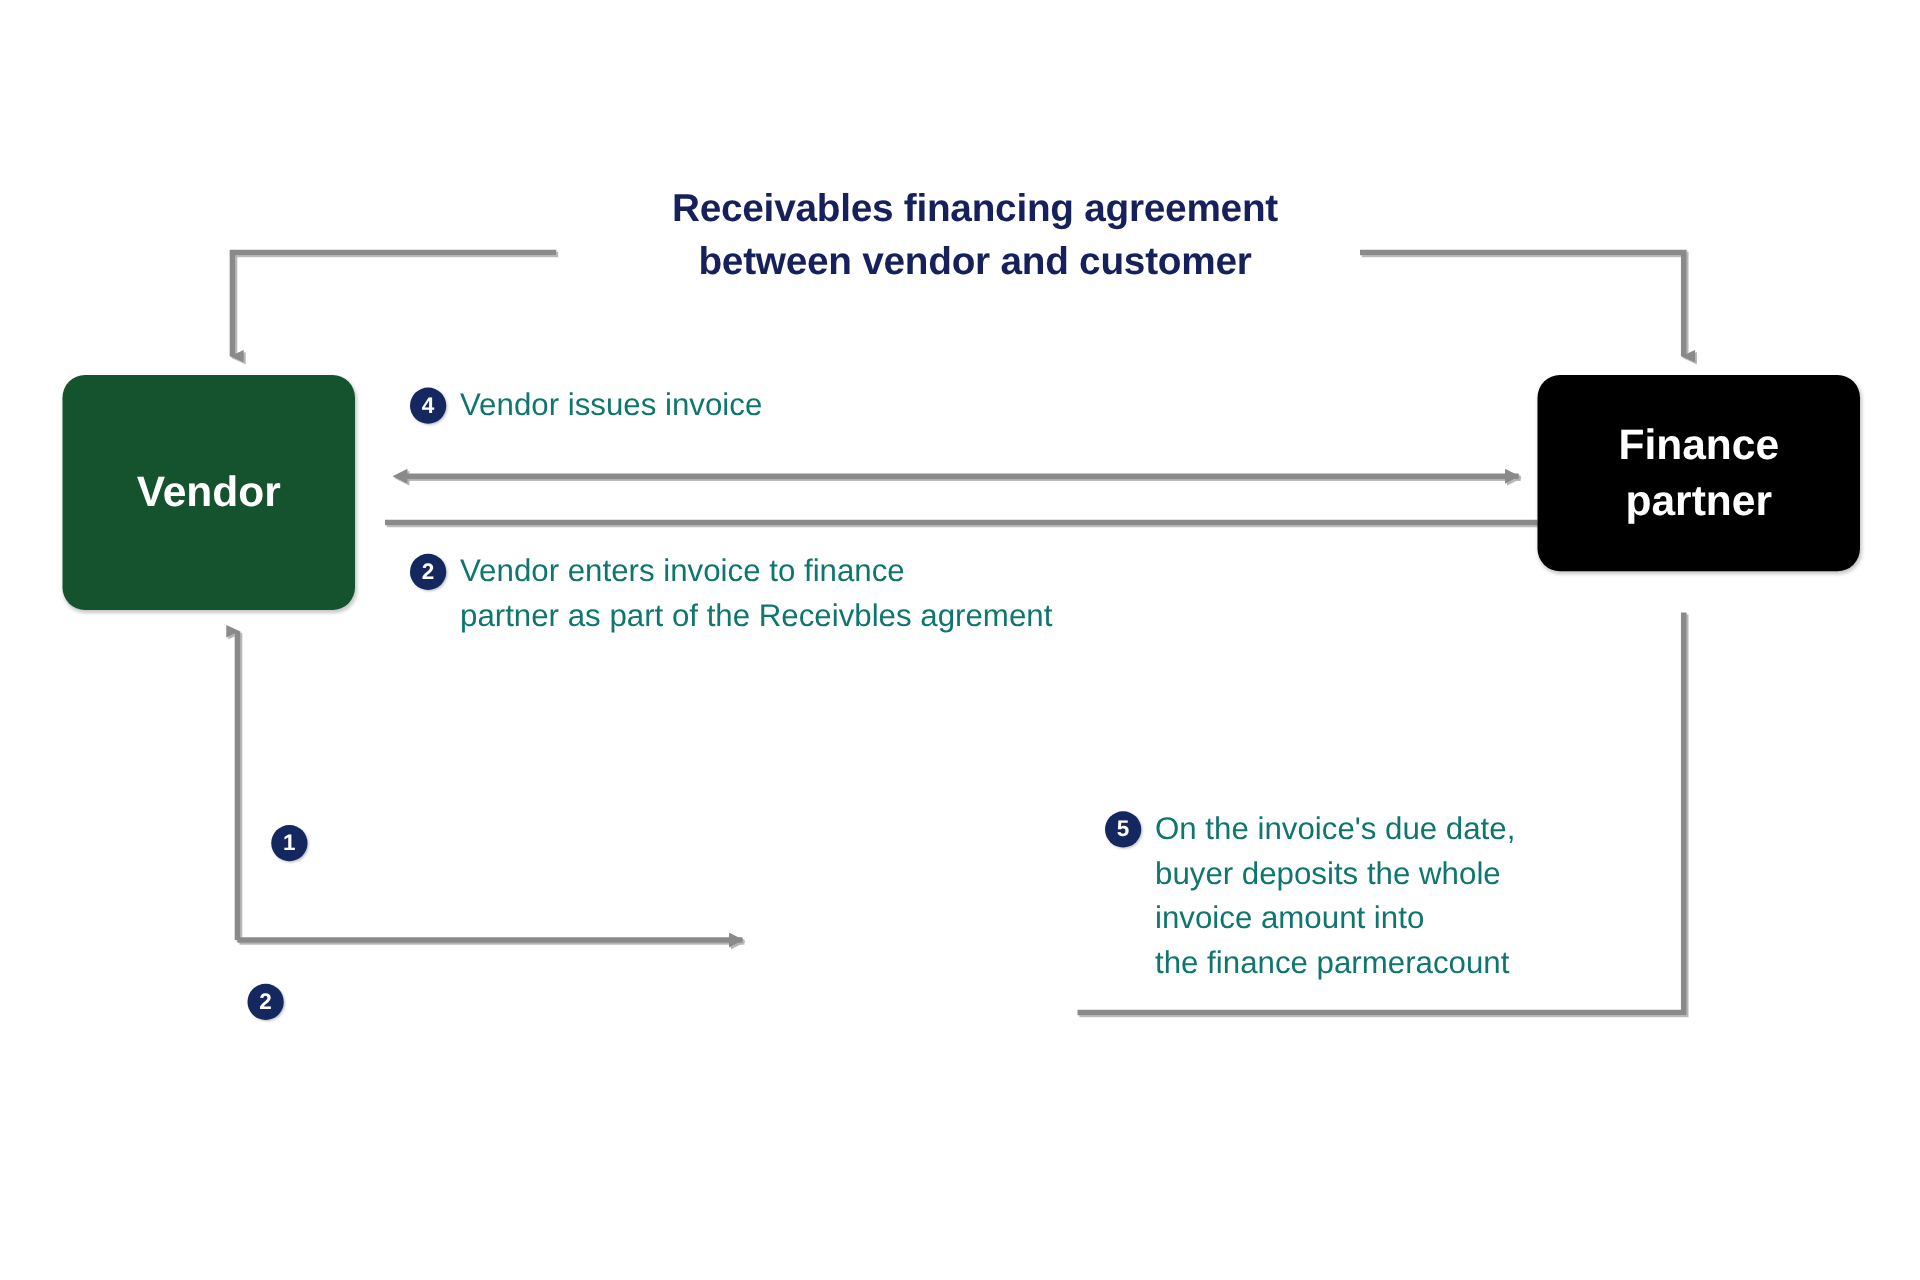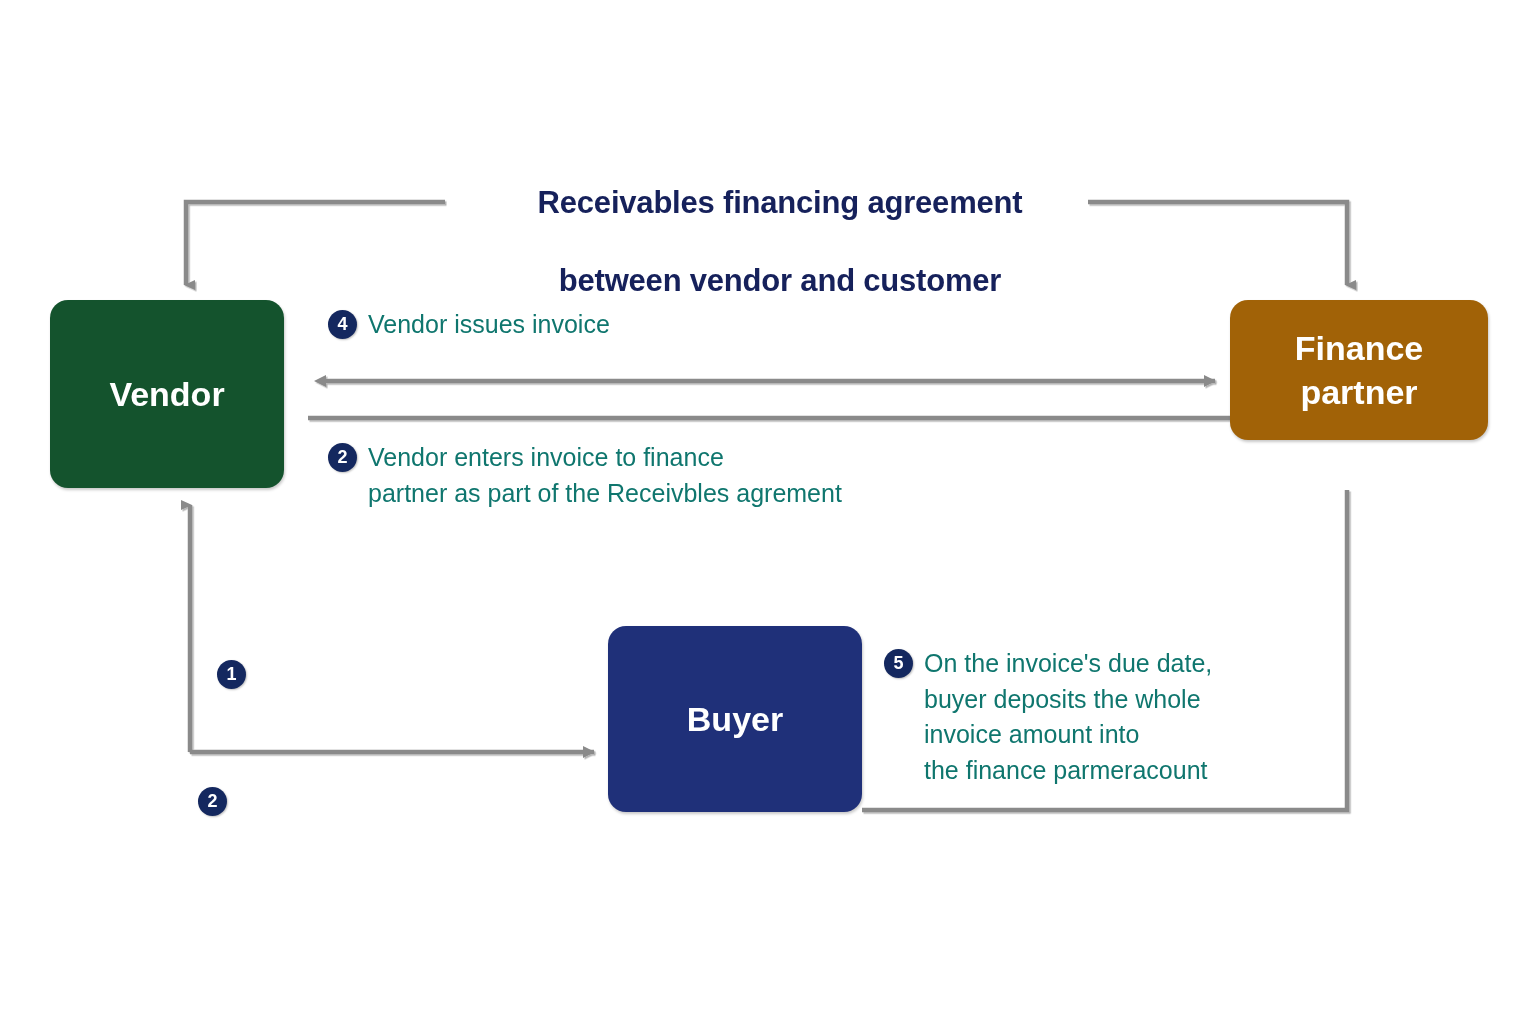--- a/index.html
+++ b/index.html
@@ -35,21 +35,21 @@
     left: 418px;
     top: 146px;
     width: 724px;
     text-align: center;
     color: #16215B;
     font-weight: bold;
     font-size: 31px;
     line-height: 1.37;
     letter-spacing: -0.2px;
   }
-  .diagram-title .ln { display: block; margin-top: 36px; }
+  .diagram-title .ln { display: block; }
 
   
   .node {
     position: absolute;
     border-radius: 18px;
     display: flex;
     align-items: center;
     justify-content: center;
     text-align: center;
     color: #ffffff;
@@ -63,22 +63,22 @@
     left: 50px;
     top: 300px;
     width: 234px;
     height: 188px;
     background: #14532d;
   }
   #node-finance {
     left: 1230px;
     top: 300px;
     width: 258px;
-    height: 140px;
-    background: #a16207;
+    height: 157px;
+    background: #000000;
   }
   #node-finance .node-label { white-space: pre-line; }
   #node-buyer {
     left: 608px;
     top: 626px;
     width: 254px;
     height: 186px;
     background: #1F3079;
   }
 
@@ -166,23 +166,20 @@
 
   <div class="node" id="node-vendor">
     <span class="node-label">Vendor</span>
   </div>
 
   <div class="node" id="node-finance">
     <span class="node-label">Finance
 partner</span>
   </div>
 
-  <div class="node" id="node-buyer">
-    <span class="node-label">Buyer</span>
-  </div>
 
   <div class="step" id="step-4">
     <span class="badge">4</span>
     <span class="step-text">Vendor issues invoice</span>
   </div>
 
   <div class="step" id="step-2a">
     <span class="badge">2</span>
     <span class="step-text">Vendor enters invoice to finance
 partner as part of the Receivbles agrement</span>

